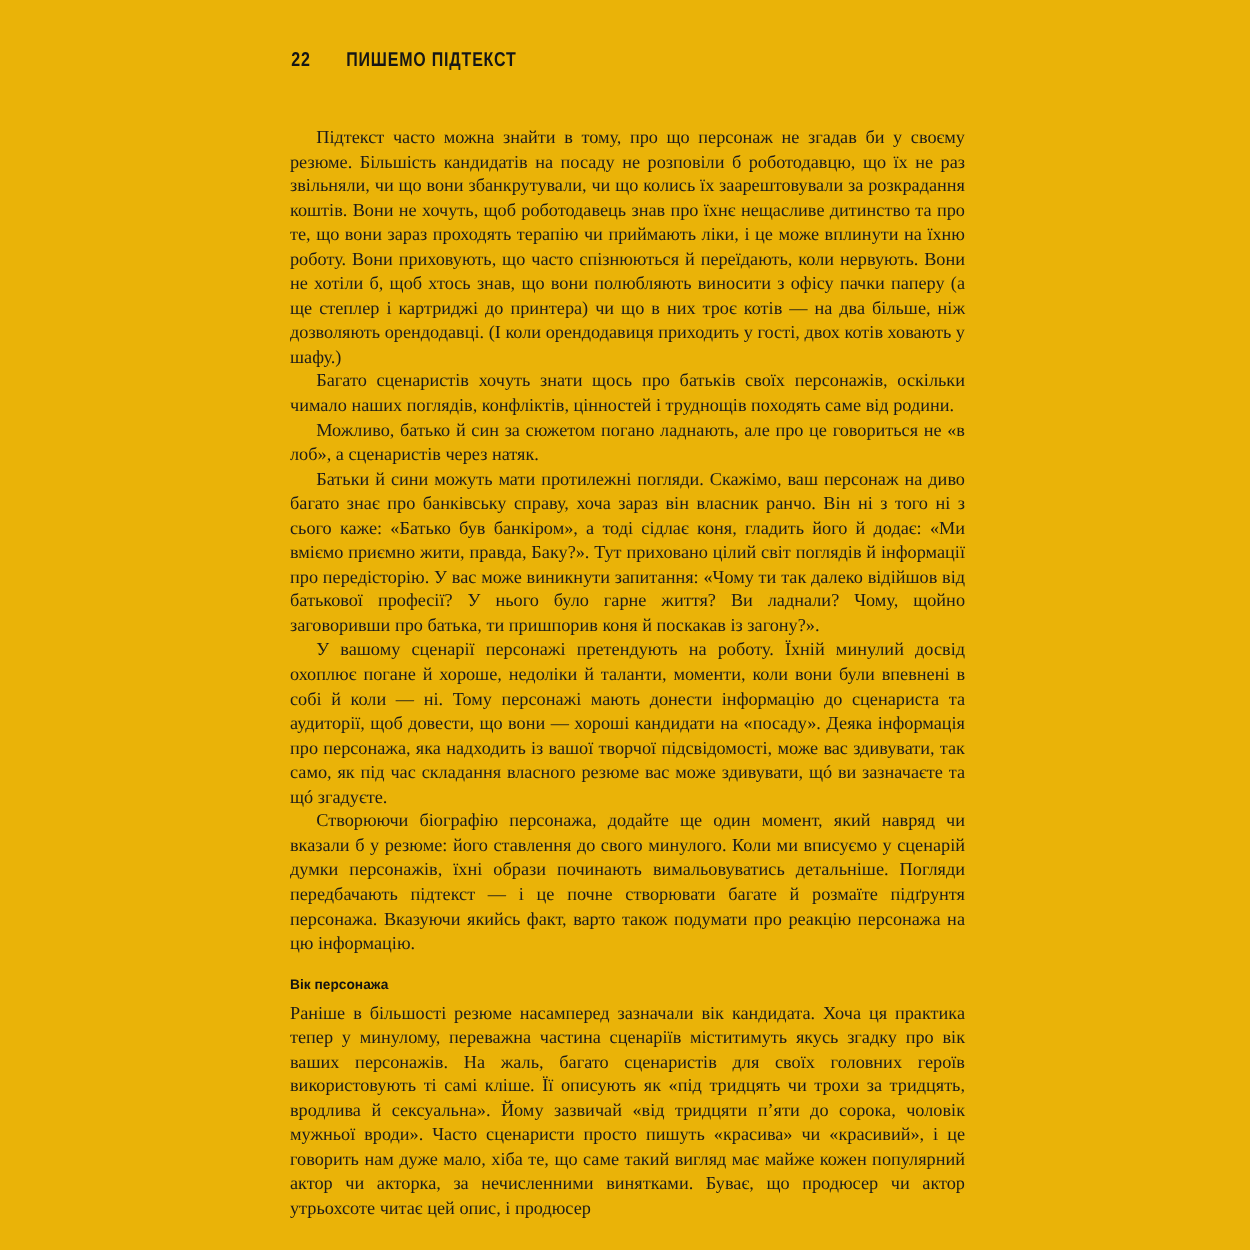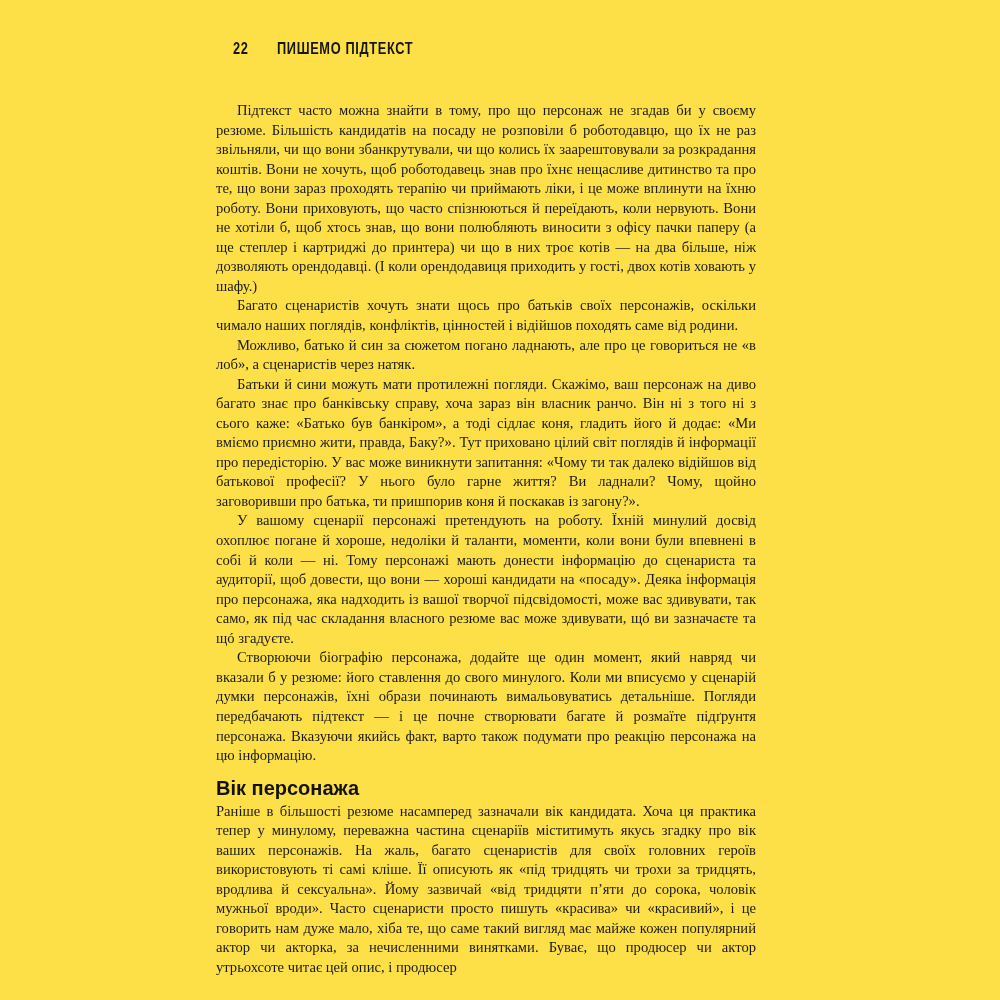--- a/index.html
+++ b/index.html
@@ -4,21 +4,21 @@
 <style>
   html, body {
     margin: 0;
     padding: 0;
     background: #ffffff;
   }
   .page {
     position: relative;
     width: 1000px;
     height: 1000px;
-    background: #fde047;
+    background: #eab308;
     overflow: hidden;
   }
   .running-header {
     position: absolute;
     left: 233px;
     top: 40px;
     display: flex;
     font-family: "Liberation Sans", sans-serif;
     font-weight: 700;
     font-size: 16px;
@@ -27,58 +27,58 @@
     white-space: nowrap;
     transform: scaleX(0.8);
     transform-origin: left top;
   }
   .pagenum {
     display: inline-block;
     width: 55px;
   }
   .page-body {
     position: absolute;
-    left: 216px;
+    left: 232px;
     top: 101px;
     width: 540px;
     font-family: "Liberation Serif", serif;
     font-size: 14.6px;
     line-height: 19.55px;
     color: #1b1b1b;
     text-align: justify;
   }
   p.p {
     margin: 0;
     text-indent: 21px;
   }
   p.p.noindent {
     text-indent: 0;
   }
   h2.h2 {
     font-family: "Liberation Sans", sans-serif;
     font-weight: 700;
-    font-size: 20px;
+    font-size: 11px;
     line-height: 20px;
     margin: 12px 0 4px 0;
     color: #121212;
     text-align: left;
     text-indent: 0;
   }
 </style>
 </head>
 <body>
 
 <div class="page">
   <div class="running-header">
     <span class="pagenum">22</span>
     <span class="runtitle">ПИШЕМО ПІДТЕКСТ</span>
   </div>
   <div class="page-body" id="page-body">
       <p class="p">Підтекст часто можна знайти в тому, про що персонаж не згадав би у своєму резюме. Більшість кандидатів на посаду не розповіли б роботодавцю, що їх не раз звільняли, чи що вони збанкрутували, чи що колись їх заарештовували за розкрадання коштів. Вони не хочуть, щоб роботодавець знав про їхнє нещасливе дитинство та про те, що вони зараз проходять терапію чи приймають ліки, і це може вплинути на їхню роботу. Вони приховують, що часто спізнюються й переїдають, коли нервують. Вони не хотіли б, щоб хтось знав, що вони полюбляють виносити з офісу пачки паперу (а ще степлер і картриджі до принтера) чи що в них троє котів — на два більше, ніж дозволяють орендодавці. (І коли орендодавиця приходить у гості, двох котів ховають у шафу.)</p>
-      <p class="p">Багато сценаристів хочуть знати щось про батьків своїх персонажів, оскільки чимало наших поглядів, конфліктів, цінностей і відійшов походять саме від родини.</p>
+      <p class="p">Багато сценаристів хочуть знати щось про батьків своїх персонажів, оскільки чимало наших поглядів, конфліктів, цінностей і труднощів походять саме від родини.</p>
       <p class="p">Можливо, батько й син за сюжетом погано ладнають, але про це говориться не «в лоб», а сценаристів через натяк.</p>
       <p class="p">Батьки й сини можуть мати протилежні погляди. Скажімо, ваш персонаж на диво багато знає про банківську справу, хоча зараз він власник ранчо. Він ні з того ні з сього каже: «Батько був банкіром», а тоді сідлає коня, гладить його й додає: «Ми вміємо приємно жити, правда, Баку?». Тут приховано цілий світ поглядів й інформації про передісторію. У вас може виникнути запитання: «Чому ти так далеко відійшов від батькової професії? У нього було гарне життя? Ви ладнали? Чому, щойно заговоривши про батька, ти пришпорив коня й поскакав із загону?».</p>
       <p class="p">У вашому сценарії персонажі претендують на роботу. Їхній минулий досвід охоплює погане й хороше, недоліки й таланти, моменти, коли вони були впевнені в собі й коли — ні. Тому персонажі мають донести інформацію до сценариста та аудиторії, щоб довести, що вони — хороші кандидати на «посаду». Деяка інформація про персонажа, яка надходить із вашої творчої підсвідомості, може вас здивувати, так само, як під час складання власного резюме вас може здивувати, щó ви зазначаєте та щó згадуєте.</p>
       <p class="p">Створюючи біографію персонажа, додайте ще один момент, який навряд чи вказали б у резюме: його ставлення до свого минулого. Коли ми вписуємо у сценарій думки персонажів, їхні образи починають вимальовуватись детальніше. Погляди передбачають підтекст — і це почне створювати багате й розмаїте підґрунтя персонажа. Вказуючи якийсь факт, варто також подумати про реакцію персонажа на цю інформацію.</p>
       <h2 class="h2">Вік персонажа</h2>
       <p class="p noindent">Раніше в більшості резюме насамперед зазначали вік кандидата. Хоча ця практика тепер у минулому, переважна частина сценаріїв міститимуть якусь згадку про вік ваших персонажів. На жаль, багато сценаристів для своїх головних героїв використовують ті самі кліше. Її описують як «під тридцять чи трохи за тридцять, вродлива й сексуальна». Йому зазвичай «від тридцяти п’яти до сорока, чоловік мужньої вроди». Часто сценаристи просто пишуть «красива» чи «красивий», і це говорить нам дуже мало, хіба те, що саме такий вигляд має майже кожен популярний актор чи акторка, за нечисленними винятками. Буває, що продюсер чи актор утрьохсоте читає цей опис, і продюсер</p>
     </div>
 </div>
 
 </body></html>

